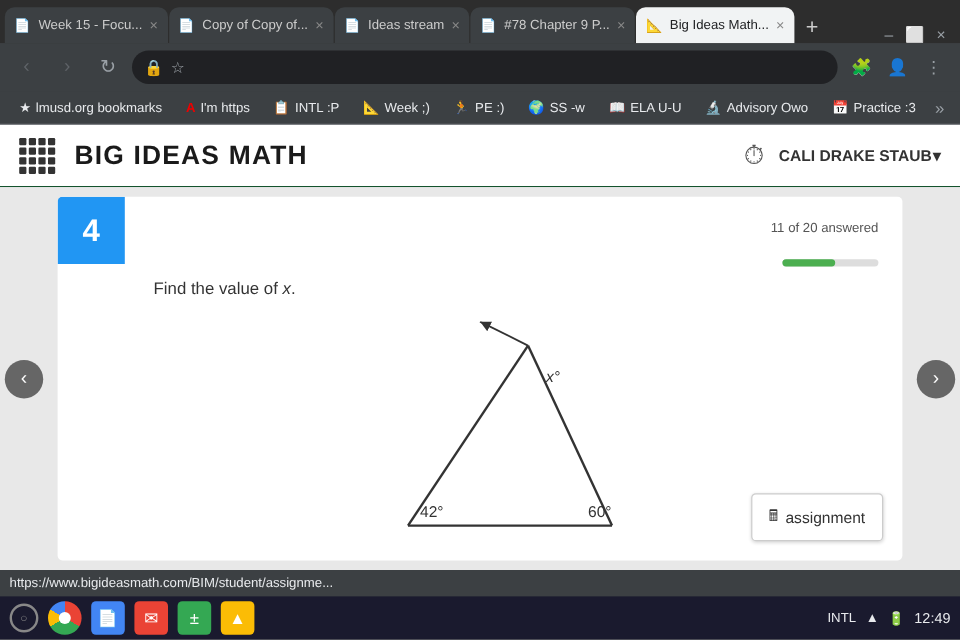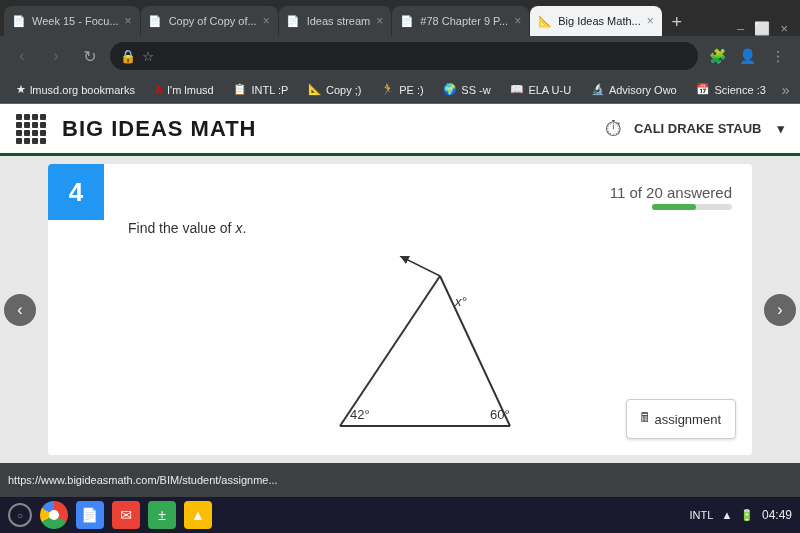--- a/index.html
+++ b/index.html
@@ -33,56 +33,56 @@
     
     .bookmarks-bar { height: 28px; background: #3c4043; display: flex; align-items: center; padding: 0 8px; gap: 4px; border-bottom: 1px solid #5f6368; overflow: hidden; }
     .bookmark-item { display: flex; align-items: center; gap: 4px; padding: 2px 8px; border-radius: 4px; cursor: pointer; font-size: 11px; color: #e8eaed; white-space: nowrap; }
     .bk-icon { font-size: 11px; }
     .bookmarks-more { color: #9aa0a6; font-size: 14px; cursor: pointer; padding: 0 4px; }
 
     
     .page-content { flex: 1; background: #f1f3f4; overflow: hidden; display: flex; flex-direction: column; }
 
     
-    .bim-header { height: 52px; background: white; display: flex; align-items: center; padding: 0 16px; border-bottom: 3px solid #14532d; }
+    .bim-header { height: 52px; background: white; display: flex; align-items: center; padding: 0 16px; border-bottom: 1px solid #14532d; }
     .bim-logo-grid { display: grid; grid-template-columns: repeat(4,6px); grid-template-rows: repeat(4,6px); gap: 2px; margin-right: 16px; }
     .bim-logo-cell { width: 6px; height: 6px; background: #333; border-radius: 1px; }
     .bim-title { font-size: 22px; font-weight: bold; color: #1a1a1a; letter-spacing: 1px; }
     .bim-header-right { margin-left: auto; display: flex; align-items: center; gap: 12px; }
     .timer-icon { font-size: 22px; color: #555; }
-    .user-name { font-size: 13px; font-weight: bold; color: #333; display: flex; align-items: center; gap: 16px; }
+    .user-name { font-size: 13px; font-weight: bold; color: #333; display: flex; align-items: center; gap: 1px; }
 
     
     .breadcrumb { padding: 8px 20px; font-size: 12px; color: #555; background: white; border-bottom: 1px solid #eee; }
 
     
     .main-content { flex: 1; display: flex; overflow: hidden; background: #e8e8e8; }
     .left-arrow-btn { width: 40px; display: flex; align-items: center; justify-content: center; cursor: pointer; }
     .arrow-circle { width: 32px; height: 32px; background: #666; border-radius: 50%; display: flex; align-items: center; justify-content: center; color: white; font-size: 16px; }
     .content-panel { flex: 1; background: white; margin: 8px; border-radius: 4px; padding: 20px; position: relative; overflow: hidden; }
     .right-arrow-btn { width: 40px; display: flex; align-items: center; justify-content: center; cursor: pointer; }
 
     
     .progress-area { display: flex; flex-direction: column; align-items: flex-end; margin-bottom: 10px; }
-    .progress-label { font-size: 15px; color: #555; margin-bottom: 3px; }
+    .progress-label { font-size: 11px; color: #555; margin-bottom: 20px; }
     .progress-bar-bg { width: 80px; height: 6px; background: #ddd; border-radius: 3px; }
     .progress-bar-fill { width: 55%; height: 100%; background: #4caf50; border-radius: 3px; }
 
     
     .question-label { font-size: 14px; color: #333; margin-bottom: 20px; }
     .question-number { position: absolute; left: 0; top: 0; width: 56px; height: 56px; background: #2196f3; display: flex; align-items: center; justify-content: center; font-size: 26px; color: white; font-weight: bold; }
 
     
     .triangle-area { display: flex; justify-content: center; align-items: center; margin: 10px 0; }
 
     
     .calculator-btn { position: absolute; bottom: 16px; right: 16px; background: white; border: 1px solid #ccc; border-radius: 4px; padding: 8px 14px; font-size: 13px; color: #333; cursor: pointer; display: flex; align-items: center; gap: 6px; box-shadow: 0 1px 3px rgba(0,0,0,0.15); }
 
     
-    .status-bar { height: 34px; background: #3c4043; display: flex; align-items: center; padding: 0 8px; }
+    .status-bar { height: 22px; background: #3c4043; display: flex; align-items: center; padding: 0 8px; }
     .status-url { font-size: 11px; color: #e8eaed; flex: 1; }
 
     
     .taskbar { height: 36px; background: #1a1a2e; display: flex; align-items: center; padding: 0 8px; gap: 8px; }
     .taskbar-chrome { width: 28px; height: 28px; border-radius: 50%; background: conic-gradient(#ea4335 0deg 120deg, #34a853 120deg 240deg, #fbbc05 240deg 300deg, #4285f4 300deg 360deg); display: flex; align-items: center; justify-content: center; }
     .taskbar-chrome-inner { width: 10px; height: 10px; border-radius: 50%; background: white; }
     .taskbar-app { width: 28px; height: 28px; border-radius: 4px; display: flex; align-items: center; justify-content: center; font-size: 16px; }
     .taskbar-right { margin-left: auto; display: flex; align-items: center; gap: 8px; color: #e8eaed; font-size: 11px; }
     .taskbar-time { font-size: 12px; color: #e8eaed; }
 
@@ -146,49 +146,49 @@
     </div>
   </div>
 
   <div class="bookmarks-bar">
     <div class="bookmark-item">
       <span class="bk-icon">★</span>
       <span>lmusd.org bookmarks</span>
     </div>
     <div class="bookmark-item">
       <span class="bk-icon" style="font-weight:bold;color:#e00;">A</span>
-      <span>I'm lmusd</span>
+      <span>I'm https</span>
     </div>
     <div class="bookmark-item">
       <span class="bk-icon">📋</span>
       <span>INTL :P</span>
     </div>
     <div class="bookmark-item">
       <span class="bk-icon">📐</span>
-      <span>Copy ;)</span>
+      <span>Week ;)</span>
     </div>
     <div class="bookmark-item">
       <span class="bk-icon">🏃</span>
       <span>PE :)</span>
     </div>
     <div class="bookmark-item">
       <span class="bk-icon">🌍</span>
       <span>SS -w</span>
     </div>
     <div class="bookmark-item">
       <span class="bk-icon">📖</span>
       <span>ELA U-U</span>
     </div>
     <div class="bookmark-item">
       <span class="bk-icon">🔬</span>
       <span>Advisory Owo</span>
     </div>
     <div class="bookmark-item">
       <span class="bk-icon">📅</span>
-      <span>Science :3</span>
+      <span>Practice :3</span>
     </div>
     <span class="bookmarks-more">»</span>
   </div>
 
   <div class="page-content">
 
     <div class="bim-header">
       <div class="bim-logo-grid">
         <div class="bim-logo-cell"></div>
           <div class="bim-logo-cell"></div>
@@ -293,16 +293,16 @@
     <div class="taskbar-app" style="background:#34a853;">
       <span style="color:white;font-size:14px;">±</span>
     </div>
     <div class="taskbar-app" style="background:#fbbc05;">
       <span style="color:white;font-size:14px;">▲</span>
     </div>
     <div class="taskbar-right">
       <span>INTL</span>
       <span>▲</span>
       <span>🔋</span>
-      <span class="taskbar-time">04:49</span>
+      <span class="taskbar-time">12:49</span>
     </div>
   </div>
 </div>
 
 </body></html>

